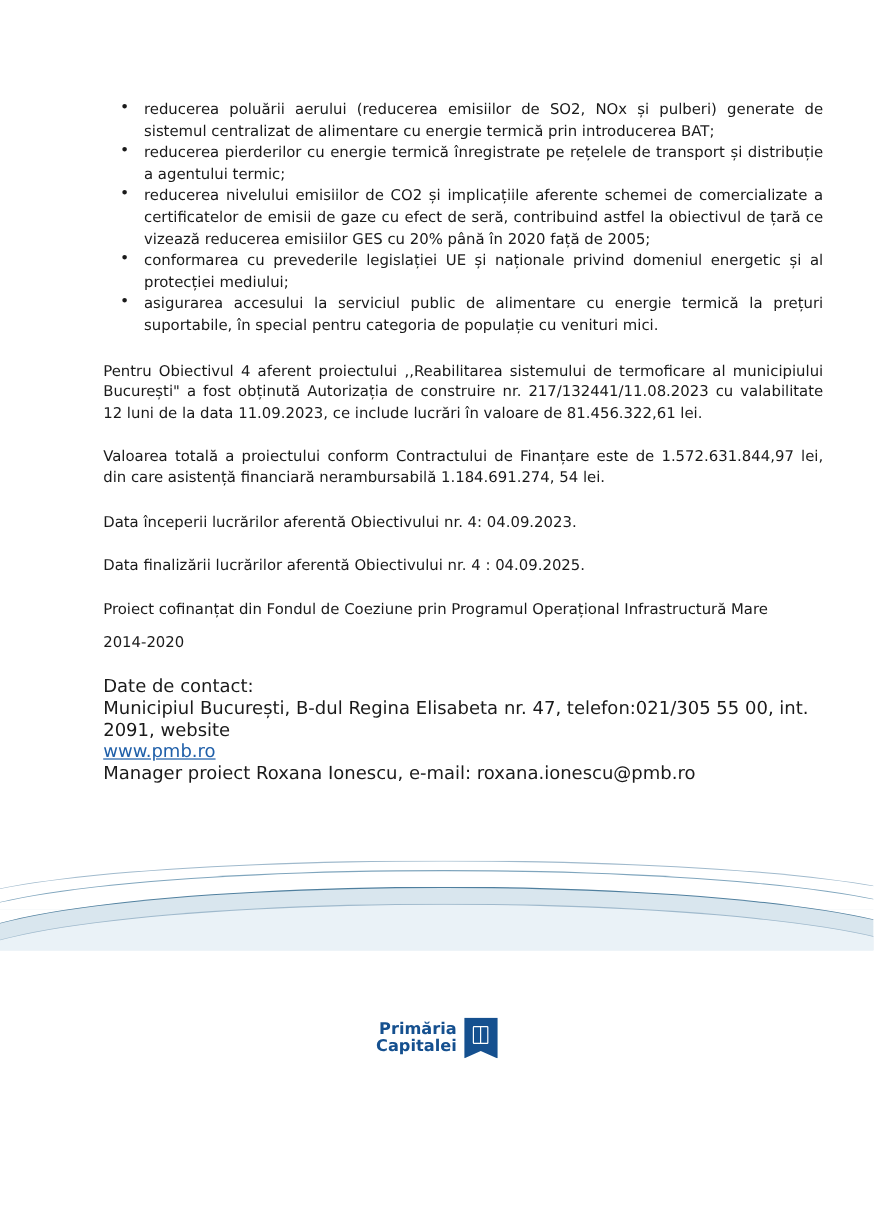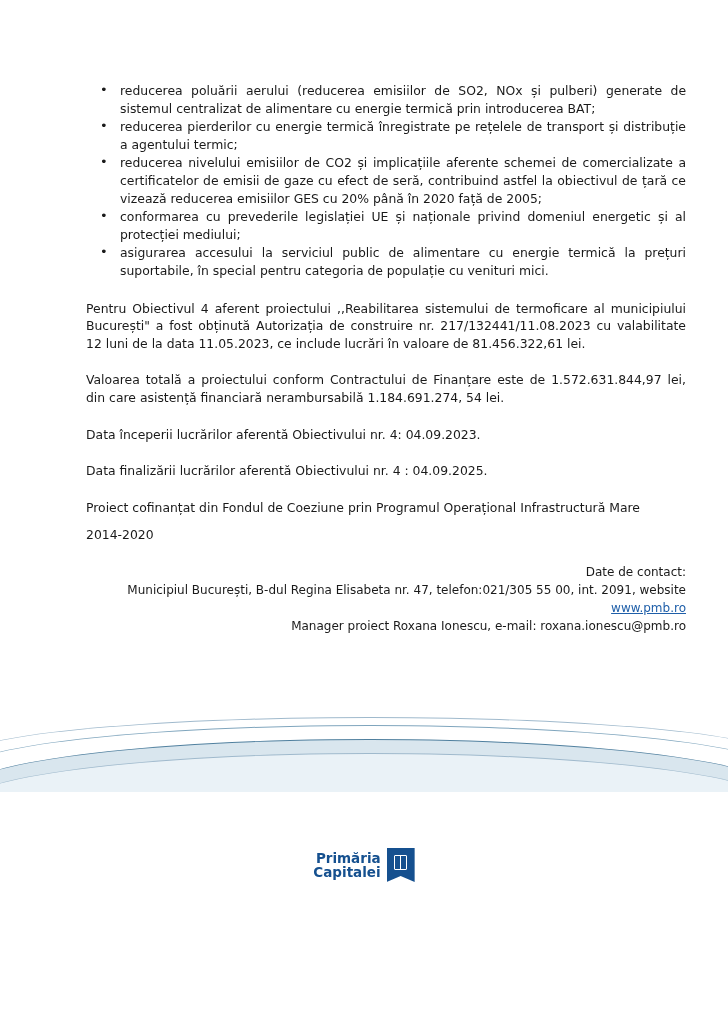--- a/index.html
+++ b/index.html
@@ -52,23 +52,23 @@
   }
   p.para {
     font-size: 12.4px;
     line-height: 17.6px;
     margin: 0;
     text-align: justify;
   }
   .gap-lg { height: 19px; }
   .gap-sm { height: 10px; }
   .contact-line {
-    font-size: 12px;
+    font-size: 15px;
     line-height: 18px;
-    text-align: right;
+    text-align: left;
   }
   a.link {
     color: #1f5fa9;
     text-decoration: underline;
   }
   .logo-wrap {
     position: absolute;
     left: 0;
     right: 0;
     top: 848px;
@@ -163,21 +163,21 @@
 
     <ul class="bullets">
       <li>reducerea poluării aerului (reducerea emisiilor de SO2, NOx și pulberi) generate de sistemul centralizat de alimentare cu energie termică prin introducerea BAT;</li>
       <li>reducerea pierderilor cu energie termică înregistrate pe rețelele de transport și distribuție a agentului termic;</li>
       <li>reducerea nivelului emisiilor de CO2 și implicațiile aferente schemei de comercializate a certificatelor de emisii de gaze cu efect de seră, contribuind astfel la obiectivul de țară ce vizează reducerea emisiilor GES cu 20% până în 2020 față de 2005;</li>
       <li>conformarea cu prevederile legislației UE și naționale privind domeniul energetic și al protecției mediului;</li>
       <li>asigurarea accesului la serviciul public de alimentare cu energie termică la prețuri suportabile, în special pentru categoria de populație cu venituri mici.</li>
     </ul>
 
     <div class="gap-lg"></div>
-    <p class="para">Pentru Obiectivul 4 aferent proiectului ,,Reabilitarea sistemului de termoficare al municipiului București" a fost obținută Autorizația de construire nr. 217/132441/11.08.2023 cu valabilitate 12 luni de la data 11.05.2023, ce include lucrări în valoare de 81.456.322,61 lei.</p>
+    <p class="para">Pentru Obiectivul 4 aferent proiectului ,,Reabilitarea sistemului de termoficare al municipiului București" a fost obținută Autorizația de construire nr. 217/132441/11.08.2023 cu valabilitate 12 luni de la data 11.09.2023, ce include lucrări în valoare de 81.456.322,61 lei.</p>
 
     <div class="gap-lg"></div>
     <p class="para">Valoarea totală a proiectului conform Contractului de Finanțare este de 1.572.631.844,97 lei, din care asistență financiară nerambursabilă 1.184.691.274, 54 lei.</p>
 
     <div class="gap-lg"></div>
     <p class="para">Data începerii  lucrărilor aferentă Obiectivului nr. 4: 04.09.2023.</p>
 
     <div class="gap-lg"></div>
     <p class="para">Data finalizării lucrărilor aferentă Obiectivului nr. 4 : 04.09.2025.</p>
 

